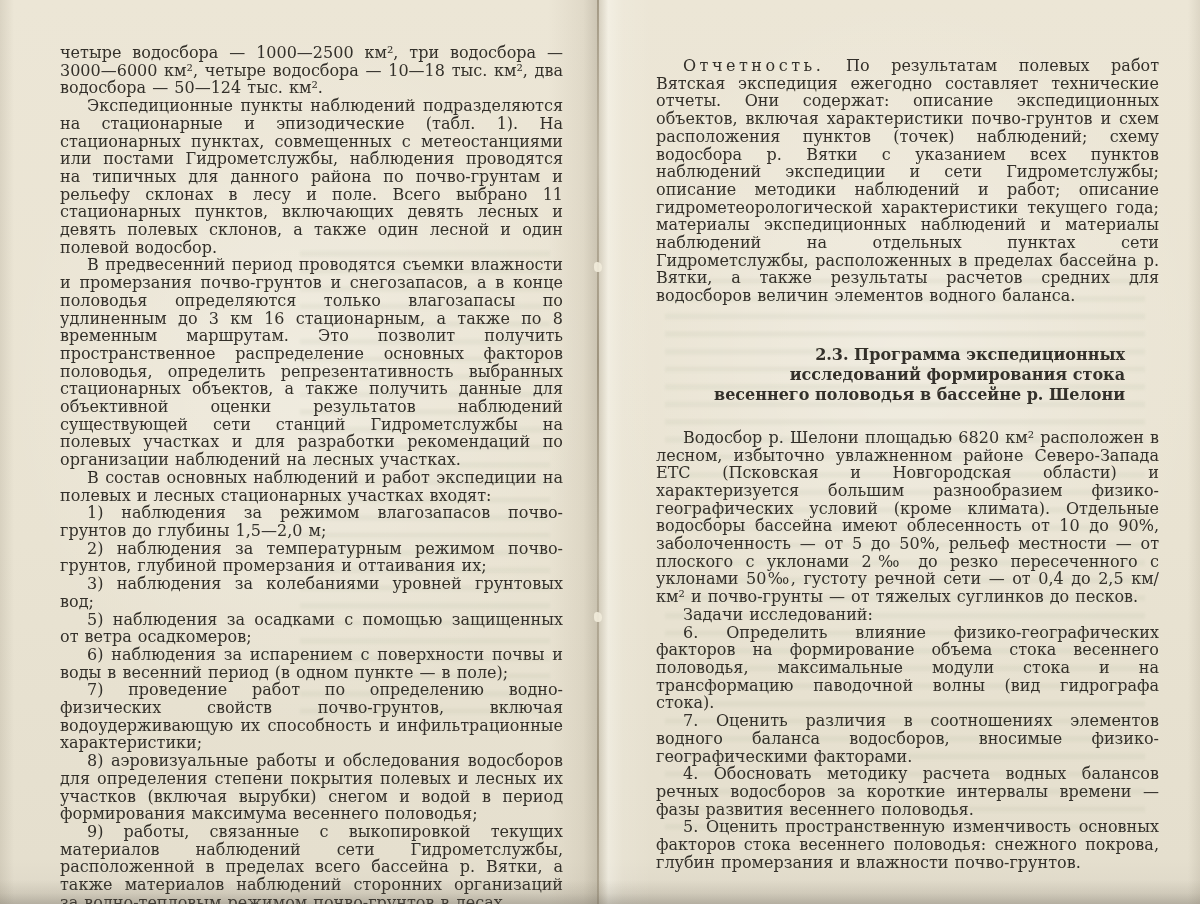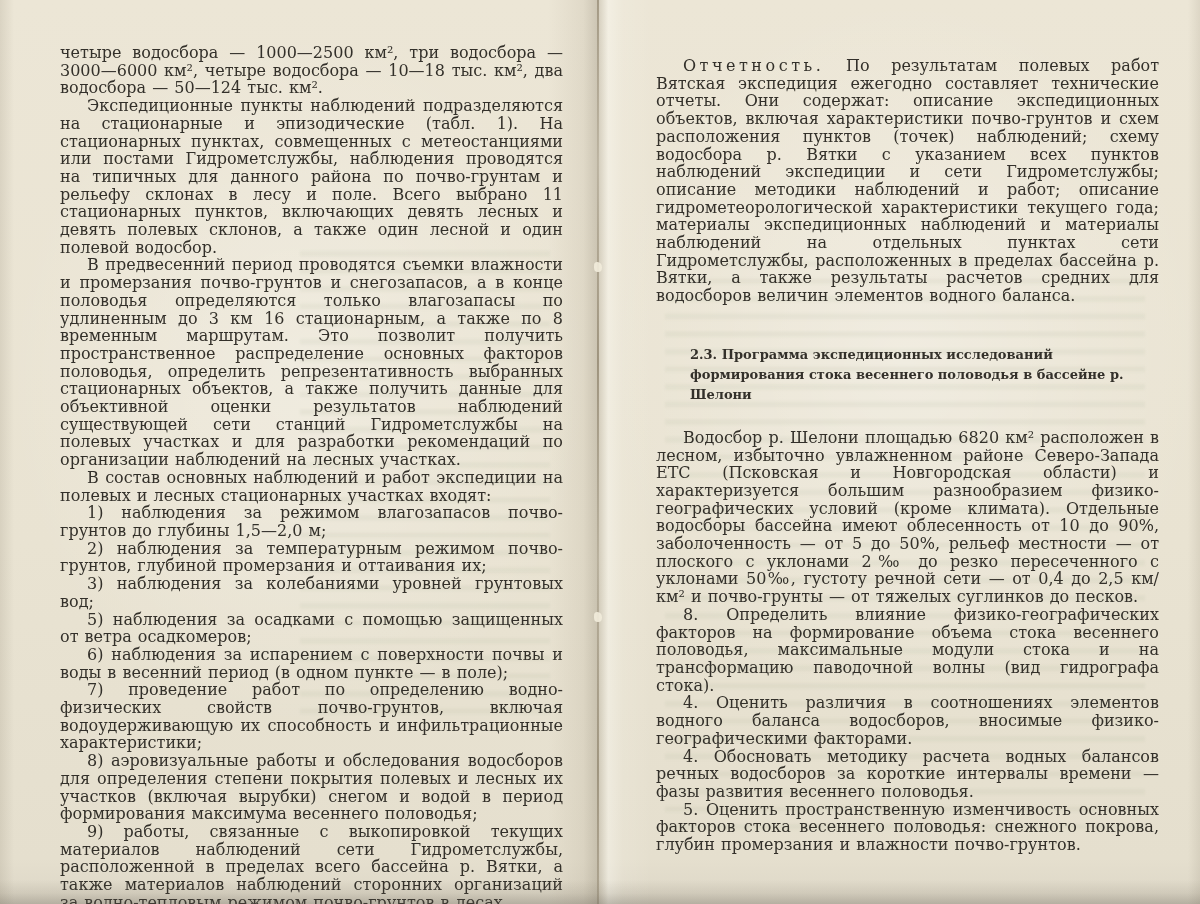--- a/index.html
+++ b/index.html
@@ -69,24 +69,24 @@
     margin: 0;
     font-size: 16px;
     line-height: 17.7px;
     text-align: justify;
     text-indent: 27px;
     word-spacing: 1px;
   }
   p.noindent { text-indent: 0; }
   .lead-spaced { letter-spacing: 3.5px; }
   .section-heading {
-    font-size: 13px;
+    font-size: 16px;
     font-weight: bold;
     line-height: 20px;
-    text-align: left;
+    text-align: right;
     margin: 40px 4px 24px 4px;
     padding: 0 30px;
   }
 </style>
 </head>
 <body>
 
 <div class="spread">
 
   <div class="ghost" style="left:300px; top:240px; width:250px; height:480px;"></div>
@@ -105,22 +105,23 @@
     <p class="para">7) проведение работ по определению водно-физических свойств почво-грунтов, включая водоудерживающую их способность и инфильтрационные характеристики;</p>
     <p class="para">8) аэровизуальные работы и обследования водосборов для определения степени покрытия полевых и лесных их участков (включая вырубки) снегом и водой в период формирования максимума весеннего половодья;</p>
     <p class="para">9) работы, связанные с выкопировкой текущих материалов наблюдений сети Гидрометслужбы, расположенной в пределах всего бассейна р. Вятки, а также материалов наблюдений сторонних организаций за водно-тепловым режимом почво-грунтов в лесах.</p>
 
   </div>
 
   <div class="page page-right">
     <p class="para"><span class="lead-spaced">Отчетность.</span><span> По результатам полевых работ Вятская экспедиция ежегодно составляет технические отчеты. Они содержат: описание экспедиционных объектов, включая характеристики почво-грунтов и схем расположения пунктов (точек) наблюдений; схему водосбора р. Вятки с указанием всех пунктов наблюдений экспедиции и сети Гидрометслужбы; описание методики наблюдений и работ; описание гидрометеорологической характеристики текущего года; материалы экспедиционных наблюдений и материалы наблюдений на отдельных пунктах сети Гидрометслужбы, расположенных в пределах бассейна р. Вятки, а также результаты расчетов средних для водосборов величин элементов водного баланса.</span></p>
     <h2 class="section-heading">2.3. Программа экспедиционных исследований формирования стока весеннего половодья в бассейне р. Шелони</h2>
     <p class="para">Водосбор р. Шелони площадью 6820 км² расположен в лесном, избыточно увлажненном районе Северо-Запада ЕТС (Псковская и Новгородская области) и характеризуется большим разнообразием физико-географических условий (кроме климата). Отдельные водосборы бассейна имеют облесенность от 10 до 90%, заболоченность — от 5 до 50%, рельеф местности — от плоского с уклонами 2‰ до резко пересеченного с уклонами 50‰, густоту речной сети — от 0,4 до 2,5 км/км² и почво-грунты — от тяжелых суглинков до песков.</p>
-    <p class="para">8. Определить влияние физико-географических факторов на формирование объема стока весеннего половодья, максимальные модули стока и на трансформацию паводочной волны (вид гидрографа стока).</p>
-    <p class="para">4. Оценить различия в соотношениях элементов водного баланса водосборов, вносимые физико-географическими факторами.</p>
+    <p class="para">Задачи исследований:</p>
+    <p class="para">6. Определить влияние физико-географических факторов на формирование объема стока весеннего половодья, максимальные модули стока и на трансформацию паводочной волны (вид гидрографа стока).</p>
+    <p class="para">7. Оценить различия в соотношениях элементов водного баланса водосборов, вносимые физико-географическими факторами.</p>
     <p class="para">4. Обосновать методику расчета водных балансов речных водосборов за короткие интервалы времени — фазы развития весеннего половодья.</p>
     <p class="para">5. Оценить пространственную изменчивость основных факторов стока весеннего половодья: снежного покрова, глубин промерзания и влажности почво-грунтов.</p>
 
   </div>
 
   <div class="gutter-shade"></div>
   <div class="seam-line"></div>
   <div class="seam-nick" style="top:262px;"></div>
   <div class="seam-nick" style="top:612px;"></div>
   <div class="edge-bottom"></div>

